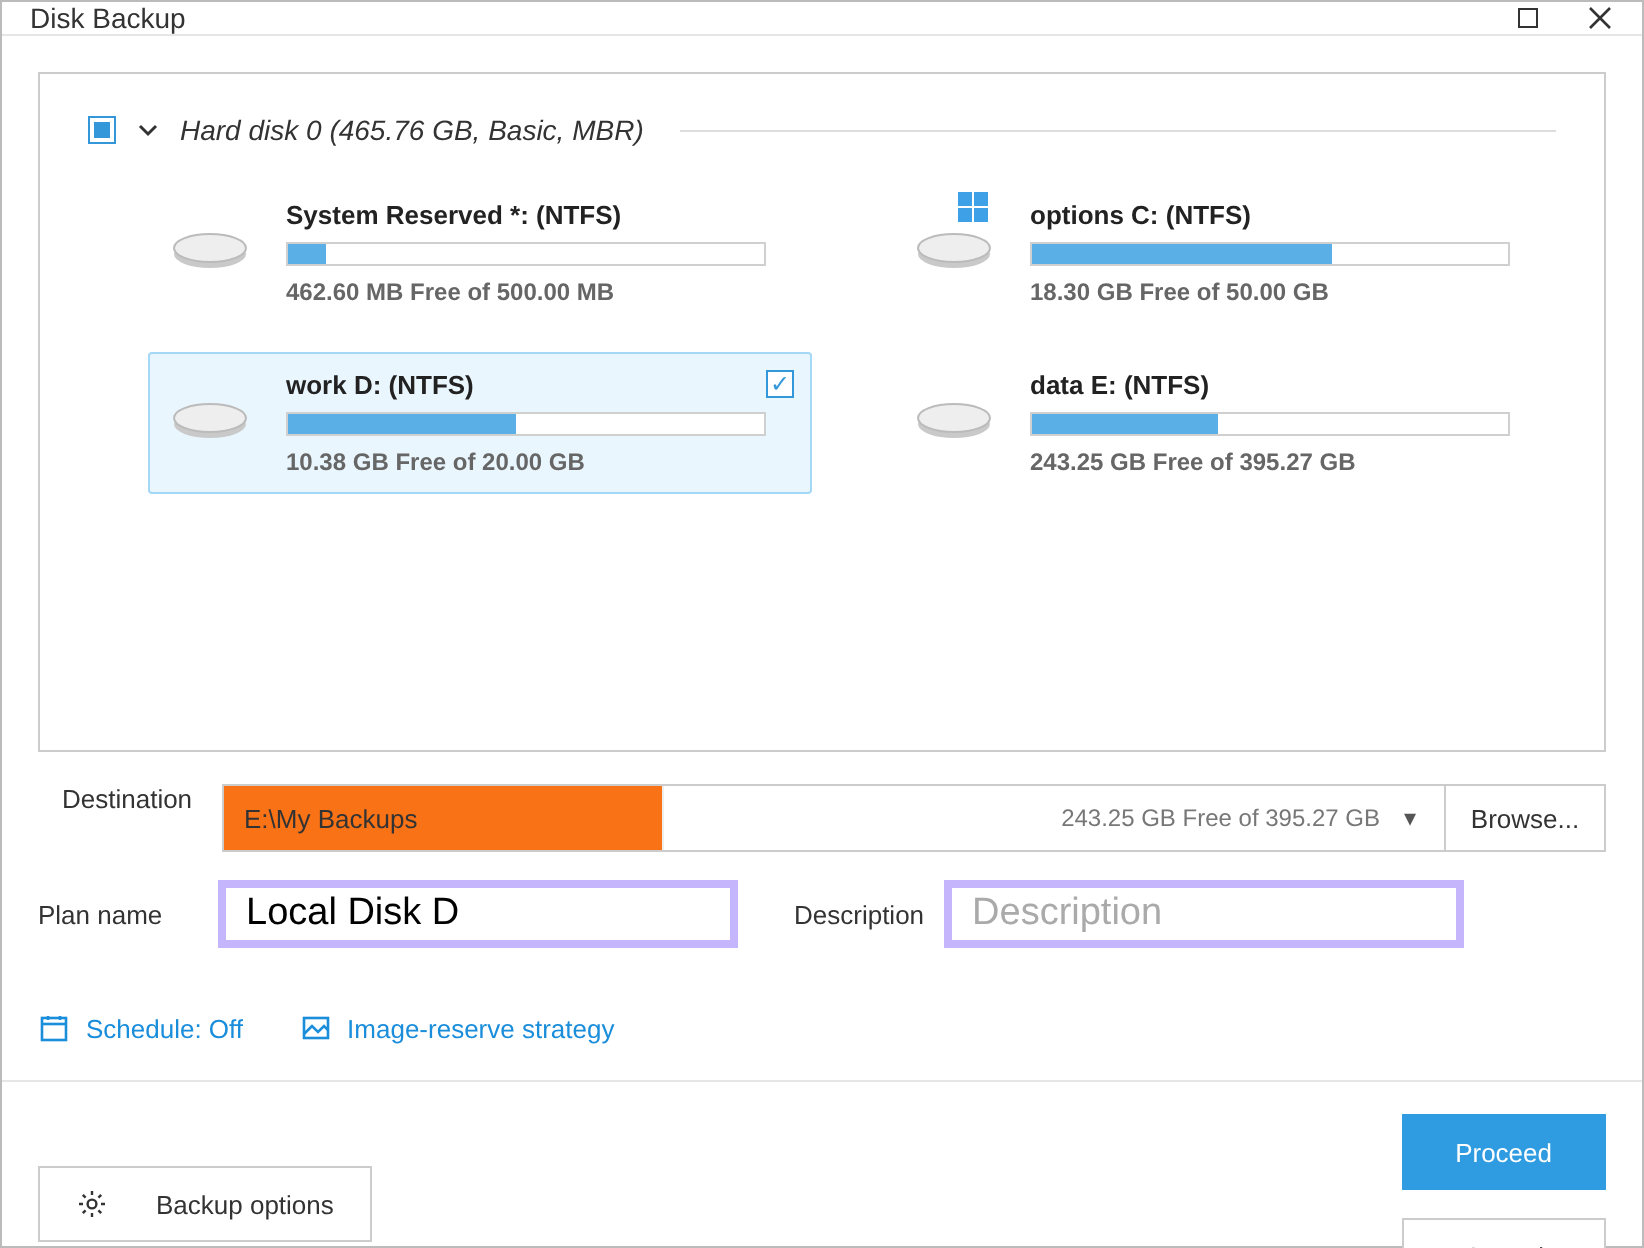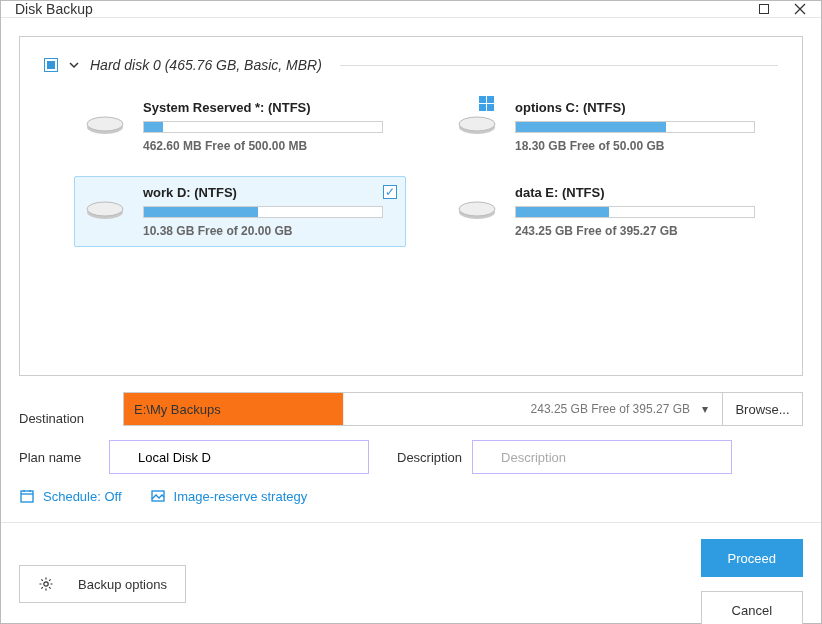--- a/index.html
+++ b/index.html
@@ -121,22 +121,23 @@
 
   .fields {
     margin-top: 16px;
     display: flex;
     flex-direction: column;
     gap: 14px;
   }
 
   .row {
     display: flex;
-    align-items: flex-end;
-    gap: 24px;
+    align-items: flex-start;
+    gap: 0;
+    margin-left: 12px;
   }
   .label { width: 80px; color:#333; font-size: 13px; }
   .destbox {
     flex: 1;
     border: 1px solid #ccc;
     height: 34px;
     display: flex;
     align-items: stretch;
   }
   .destpath {
@@ -157,31 +158,31 @@
   .destdrop { width: 10px; color:#555; }
   .browsebtn {
     width: 80px; display:flex; align-items:center; justify-content:center;
     border-left: 1px solid #ccc; cursor:pointer;
   }
 
   .row2 { display: flex; gap: 28px; align-items: center; }
   .row2 .pair { display: flex; align-items: center; gap: 10px; }
   .tinput {
     height: 34px;
-    border: 1px solid #c4b5fd;
-    padding: 0 28px;
-    font-size: 13px;
+    border: 4px solid #c4b5fd;
+    padding: 0 10px;
+    font-size: 19px;
     width: 260px;
     outline: none;
   }
   .tinput.desc { width: 260px; color:#333; }
   .tinput::placeholder { color:#aaa; }
 
   .links {
-    display: flex; gap: 28px; align-items: center; margin-top: 0;
+    display: flex; gap: 28px; align-items: center; margin-top: 18px;
   }
   .linkitm {
     display: flex; align-items: center; gap: 8px;
     color: #1a8ddb; font-size: 13px; cursor: pointer;
   }
   .linkitm svg { stroke: #1a8ddb; }
 
   .footer {
     border-top: 1px solid #e6e6e6;
     padding: 16px 18px;

